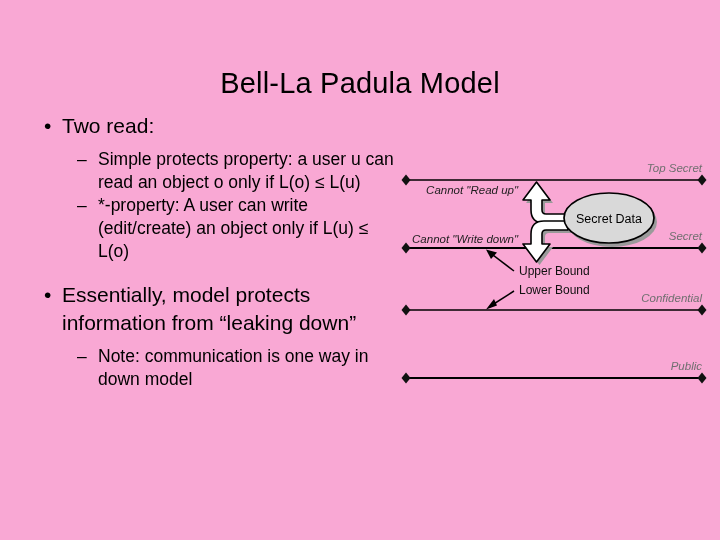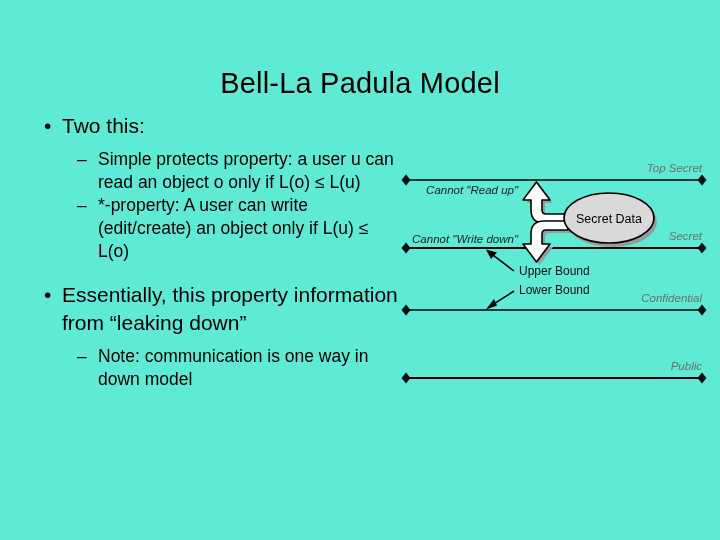--- a/index.html
+++ b/index.html
@@ -8,21 +8,21 @@
     background: #ffffff;
   }
   body {
     font-family: "Liberation Sans", sans-serif;
     color: #000000;
   }
   #slide {
     position: relative;
     width: 720px;
     height: 540px;
-    background: #5eead4;
+    background: #f9a8d4;
     overflow: hidden;
   }
 
   
   #slide-title {
     position: absolute;
     left: 0;
     top: 48px;
     width: 720px;
     text-align: center;
@@ -110,36 +110,36 @@
 <body>
 
 <div id="slide">
 
   <h1 id="slide-title">Bell-La Padula Model</h1>
 
   <div id="body-column">
 
     <div class="bullet-l1">
       <span class="dot">•</span>
-      <span>Two this:</span>
+      <span>Two read:</span>
     </div>
 
     <div class="bullet-l2 gap-small">
       <span class="dash">–</span>
       <span>Simple protects property: a user u can read an object o only if L(o) ≤ L(u)</span>
     </div>
 
     <div class="bullet-l2">
       <span class="dash">–</span>
       <span>*-property: A user can write (edit/create) an object only if L(u) ≤ L(o)</span>
     </div>
 
     <div class="bullet-l1 gap-before">
       <span class="dot">•</span>
-      <span>Essentially, this property information from “leaking down”</span>
+      <span>Essentially, model protects information from “leaking down”</span>
     </div>
 
     <div class="bullet-l2 gap-small">
       <span class="dash">–</span>
       <span>Note: communication is one way in down model</span>
     </div>
 
   </div>
 
   <div id="diagram">

